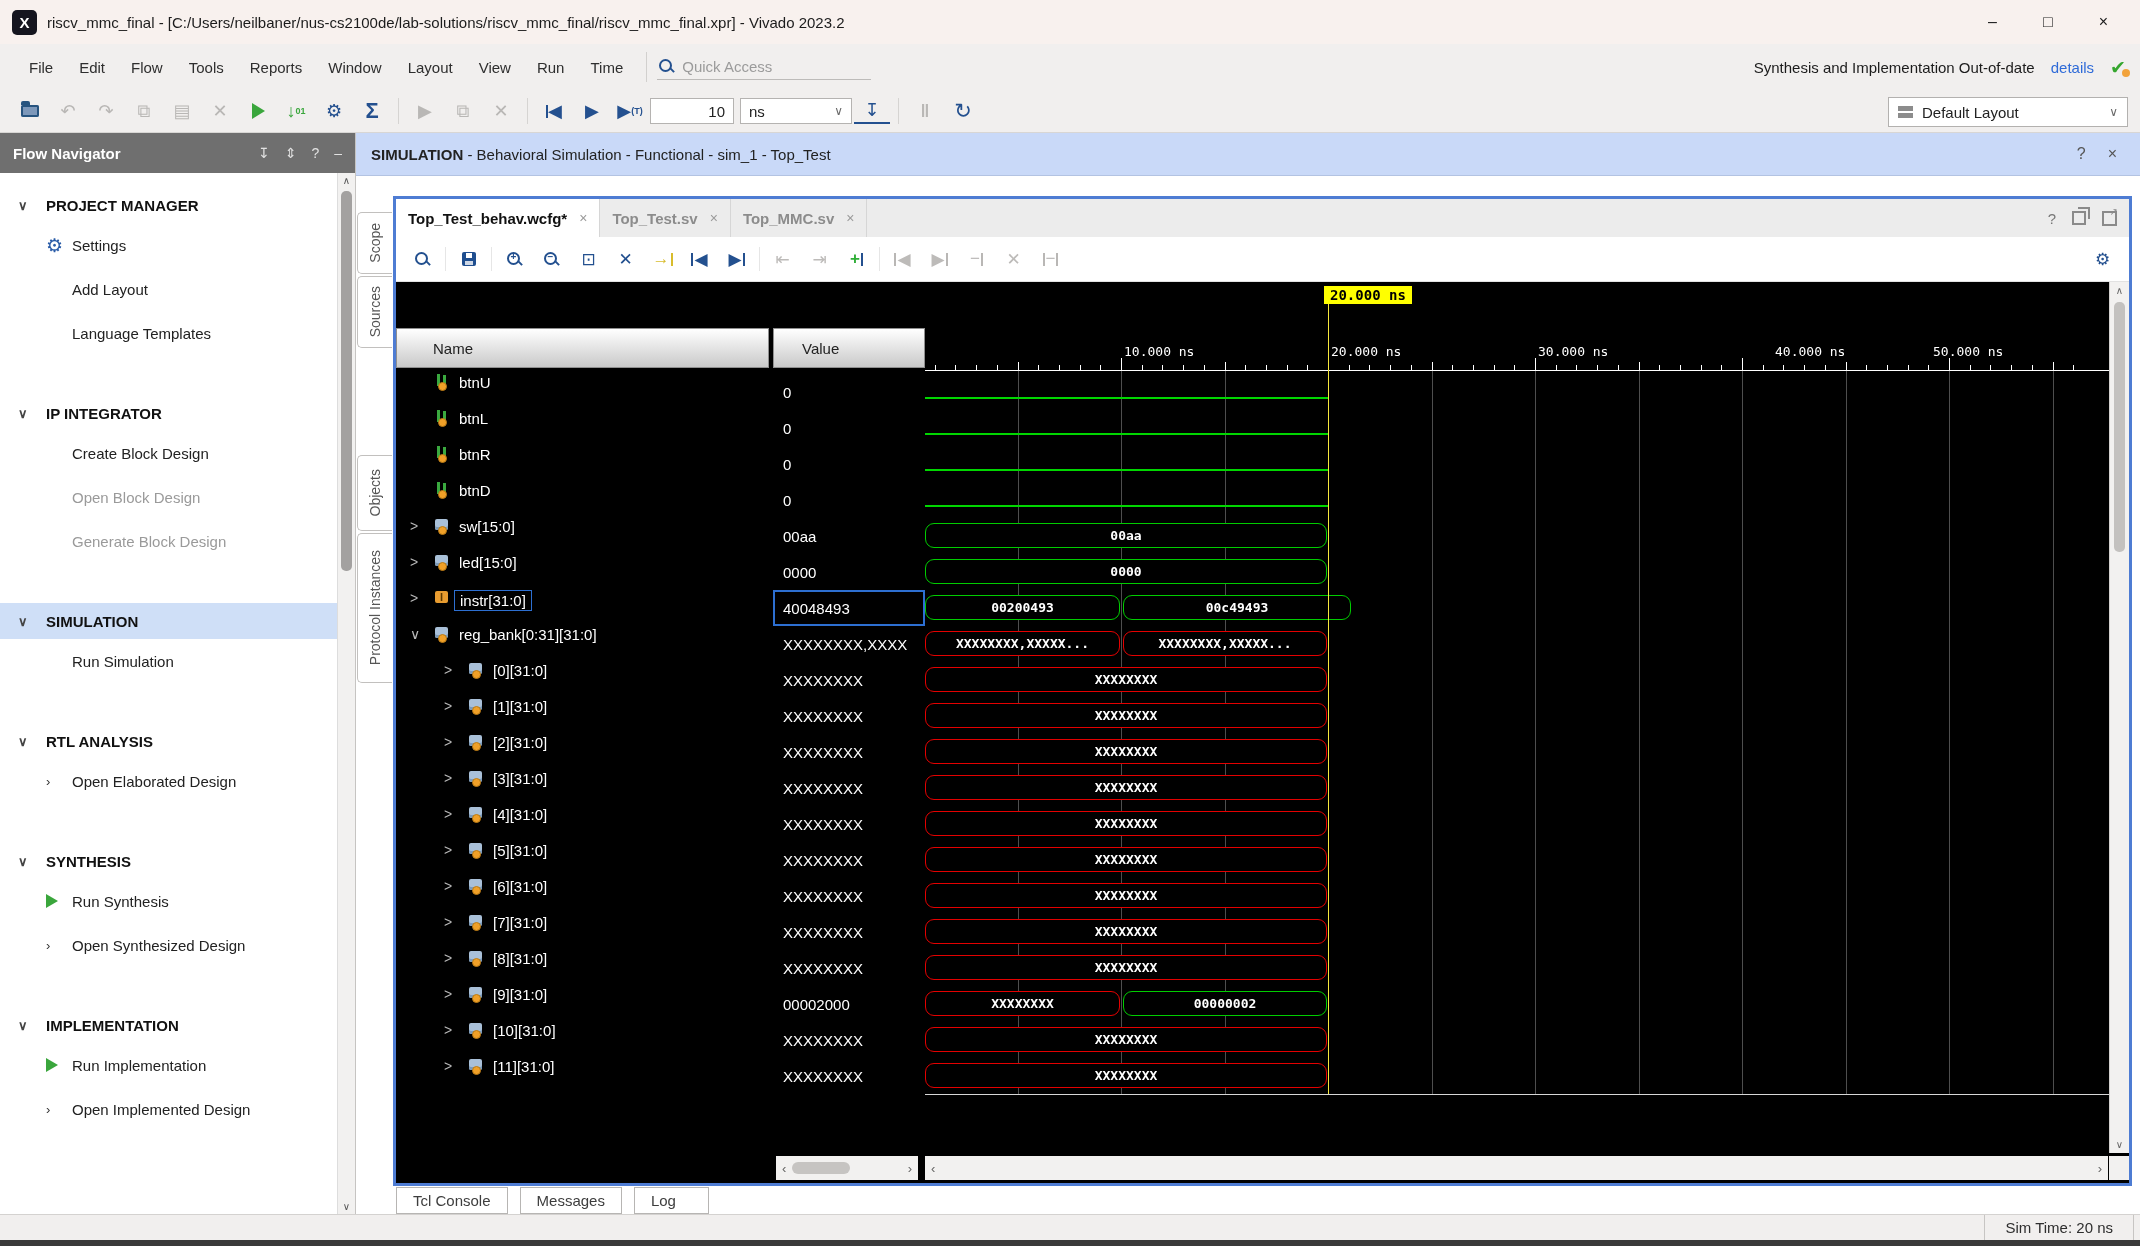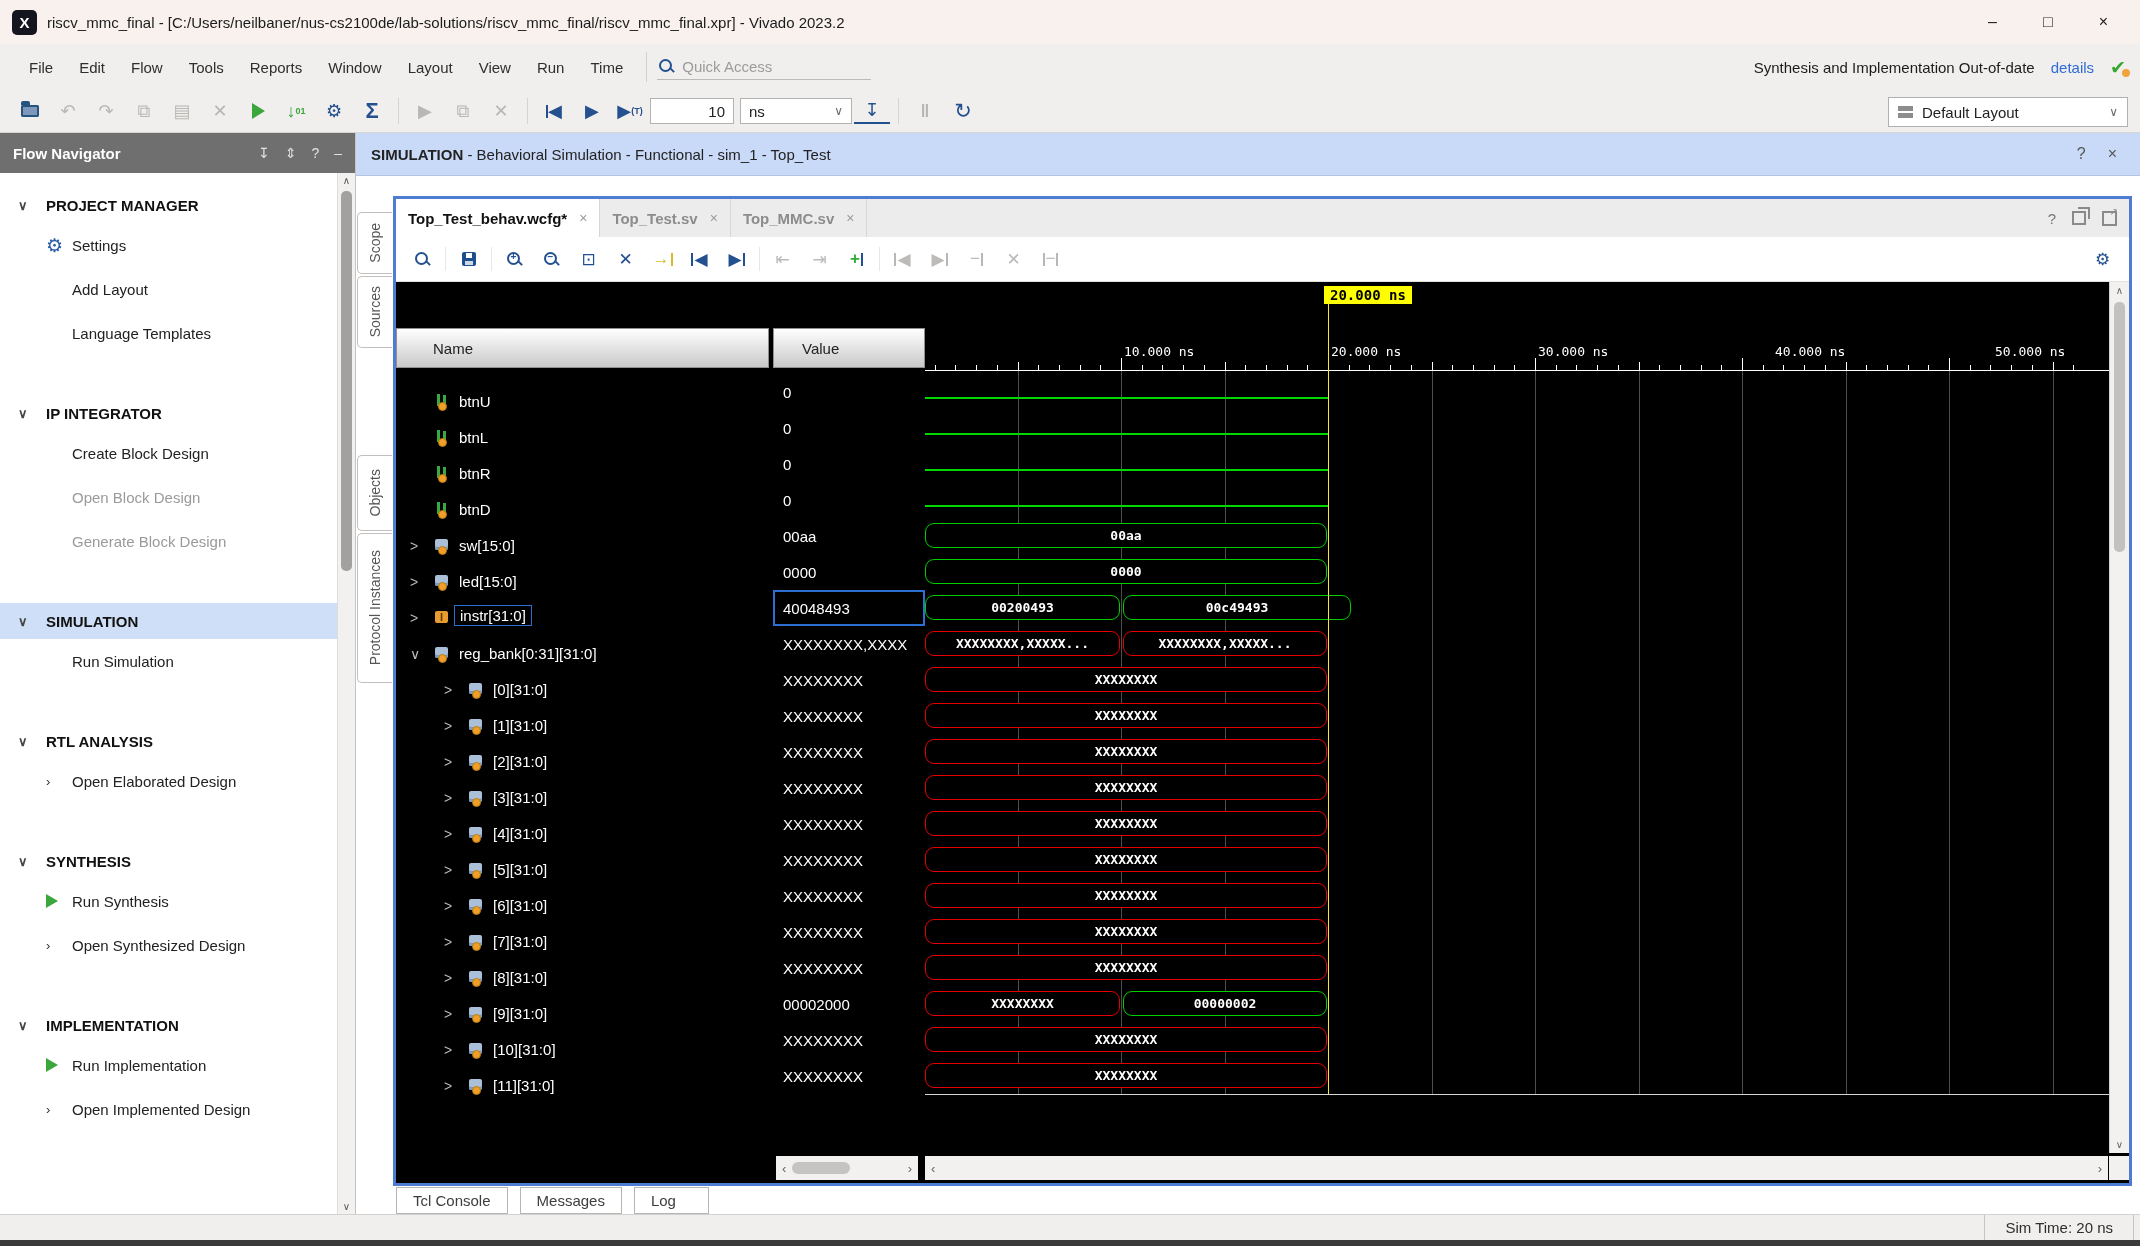--- a/index.html
+++ b/index.html
@@ -84,21 +84,21 @@
   .mag i{position:absolute;left:1px;top:-1px;width:11px;text-align:center;font-style:normal;font-size:10px;font-weight:bold;color:#23508f}
   .ic-save{width:14px;height:14px;background:#1f4e8f;border-radius:2px;position:relative}
   .ic-save::before{content:'';position:absolute;top:1px;left:4px;width:6px;height:5px;background:#fff}
   .ic-save::after{content:'';position:absolute;bottom:1px;left:3px;width:8px;height:4px;background:#cfd8e6}
   
   .wavemain{flex:1;background:#000;display:flex;position:relative;overflow:hidden}
   .namecol{width:373px;position:relative;flex:none}
   .valuecol{width:152px;position:relative;flex:none;margin-left:4px}
   .colhead{position:absolute;top:46px;left:0;right:0;height:40px;background:linear-gradient(#ffffff,#c9c9c9);border:1px solid #8f8f8f;box-sizing:border-box;display:flex;align-items:center;font-weight:normal;color:#222}
   .rows{position:absolute;top:92px;left:0;right:0}
-  .nrow{height:36px;display:flex;align-items:flex-end;color:#fff;padding-left:14px;box-sizing:border-box}
+  .nrow{height:36px;display:flex;align-items:flex-start;color:#fff;padding-left:14px;box-sizing:border-box}
   .nrow .exp{width:24px;color:#b9b9b9;font-size:14px;flex:none}
   .vrow{height:36px;display:flex;align-items:center;color:#fff;padding-left:10px;box-sizing:border-box}
   .vrow.sel{border:2px solid #2d6fd1;padding-left:8px}
   .nlabel.sel{border:1px solid #2d6fd1;padding:1px 5px;margin-left:-5px}
   .ic{width:17px;height:16px;margin-right:8px;position:relative;flex:none}
   .ic-bit::before{content:'';position:absolute;left:3px;top:0;width:3px;height:12px;background:#3aa93f;box-shadow:6px 1px 0 #3aa93f}
   .ic-bit::after,.ic-bus::after{content:'';position:absolute;left:4px;bottom:-1px;width:7px;height:7px;background:#f0a028;border:1px solid #b97a14;border-radius:50%}
   .ic-bus::before{content:'';position:absolute;left:1px;top:1px;width:13px;height:11px;background:#a9c0d8;border-radius:2px;box-shadow:inset 0 -3px 0 #7d9ab8}
   .ic-instr::before{content:'';position:absolute;left:1px;top:1px;width:13px;height:12px;background:#e89c30;border-radius:2px}
   .ic-instr::after{content:'I';position:absolute;left:1px;top:1px;width:13px;text-align:center;font:bold 11px "Liberation Sans",sans-serif;color:#5d3a00}
@@ -621,21 +621,21 @@
         <div class="tick" style="left: 1045px; top: 83px; height: 5px;"></div>
         <div class="tick" style="left: 1065px; top: 83px; height: 5px;"></div>
         <div class="tick" style="left: 1086px; top: 83px; height: 5px;"></div>
         <div class="tick" style="left: 1107px; top: 83px; height: 5px;"></div>
         <div class="tick" style="left: 1128px; top: 80px; height: 8px;"></div>
         <div class="tick" style="left: 1148px; top: 83px; height: 5px;"></div>
         <div class="rlabel" style="left: 199px;">10.000 ns</div>
         <div class="rlabel" style="left: 406px;">20.000 ns</div>
         <div class="rlabel" style="left: 613px;">30.000 ns</div>
         <div class="rlabel" style="left: 820px; margin-left: 30px;">40.000 ns</div>
-        <div class="rlabel" style="left: 1070px;">50.000 ns</div>
+        <div class="rlabel" style="left: 1008px;">50.000 ns</div>
         <div class="rows">
           <div class="wrow">
             <div class="bitline" style="left: 0px; width: 403px;"></div>
           </div>
           <div class="wrow">
             <div class="bitline" style="left: 0px; width: 403px;"></div>
           </div>
           <div class="wrow">
             <div class="bitline" style="left: 0px; width: 403px;"></div>
           </div>

